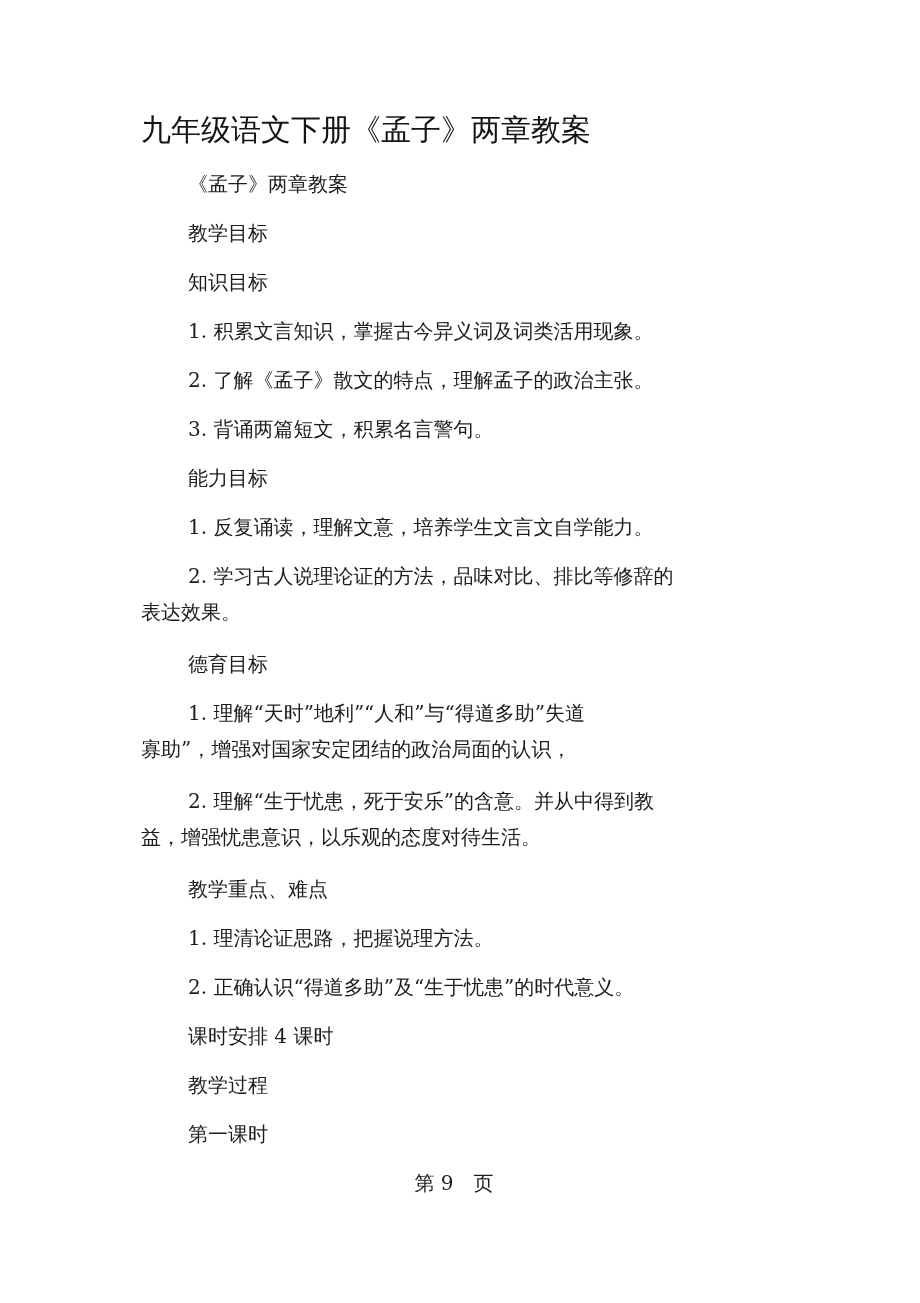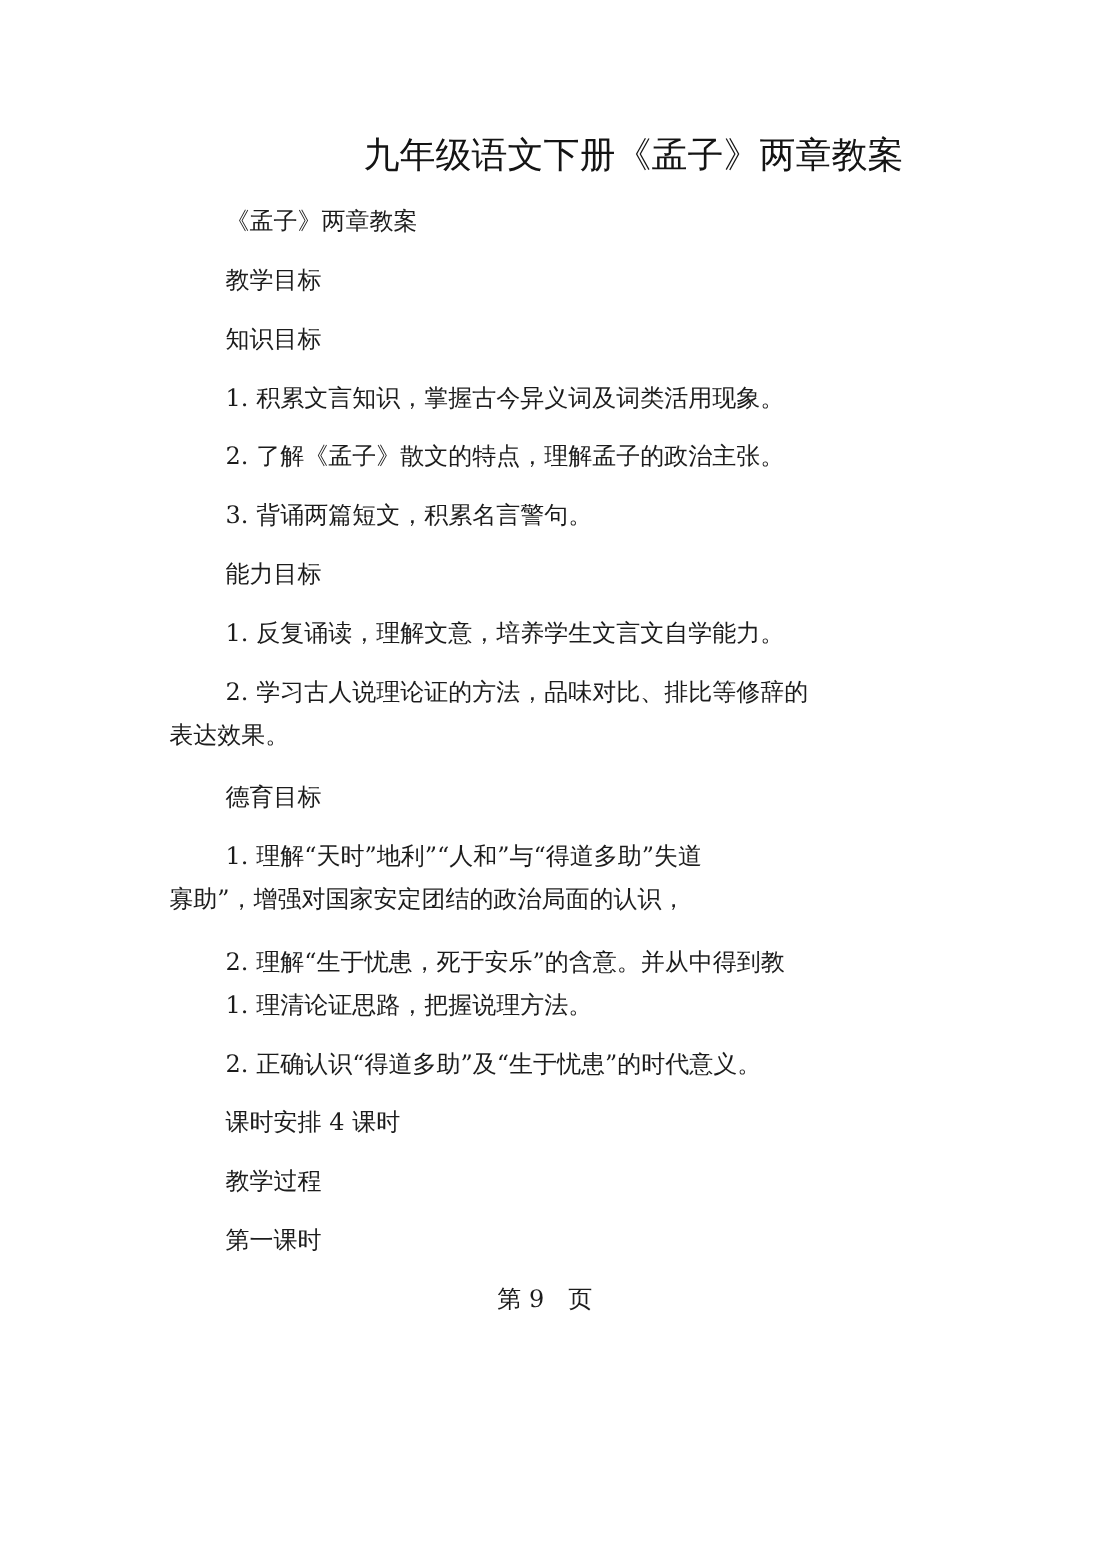--- a/index.html
+++ b/index.html
@@ -19,21 +19,21 @@
   .content {
     position: absolute;
     left: 141px;
     top: 0;
     width: 642px;
     padding-top: 108px;
   }
   .doc-title {
     font-size: 30px;
     line-height: 44px;
-    text-align: right;
+    text-align: left;
     margin-right: 30px;
     margin-bottom: 14px;
     white-space: nowrap;
     color: #141414;
   }
   .line {
     font-size: 20px;
     line-height: 36px;
     white-space: nowrap;
     color: #1c1c1c;
@@ -63,20 +63,22 @@
         <div class="line indent p-end">2. 了解《孟子》散文的特点，理解孟子的政治主张。</div>
         <div class="line indent p-end">3. 背诵两篇短文，积累名言警句。</div>
         <div class="line indent p-end">能力目标</div>
         <div class="line indent p-end">1. 反复诵读，理解文意，培养学生文言文自学能力。</div>
         <div class="line indent m-start">2. 学习古人说理论证的方法，品味对比、排比等修辞的</div>
         <div class="line m-end">表达效果。</div>
         <div class="line indent p-end">德育目标</div>
         <div class="line indent m-start">1. 理解“天时”地利”“人和”与“得道多助”失道</div>
         <div class="line m-end">寡助”，增强对国家安定团结的政治局面的认识，</div>
         <div class="line indent m-start">2. 理解“生于忧患，死于安乐”的含意。并从中得到教</div>
+        <div class="line m-end">益，增强忧患意识，以乐观的态度对待生活。</div>
+        <div class="line indent p-end">教学重点、难点</div>
         <div class="line indent p-end">1. 理清论证思路，把握说理方法。</div>
         <div class="line indent p-end">2. 正确认识“得道多助”及“生于忧患”的时代意义。</div>
         <div class="line indent p-end">课时安排 4 课时</div>
         <div class="line indent p-end">教学过程</div>
         <div class="line indent p-end">第一课时</div>
       </div>
 
     <div class="line footer-line">第 9　页</div>
   </div>
 </div>

